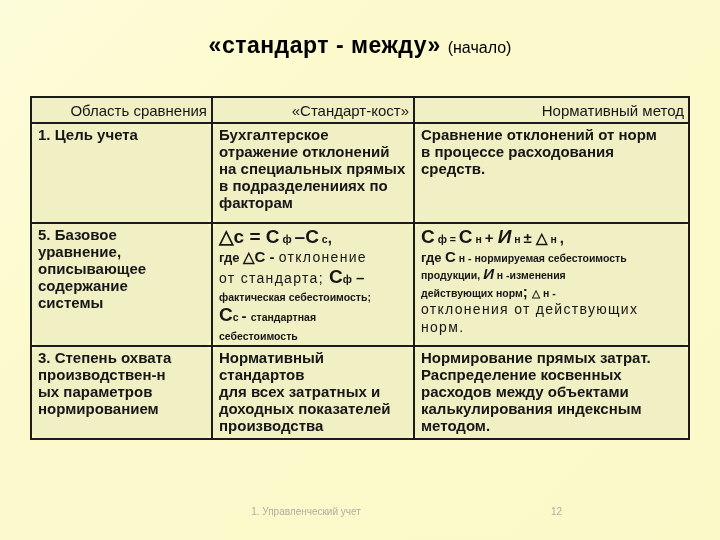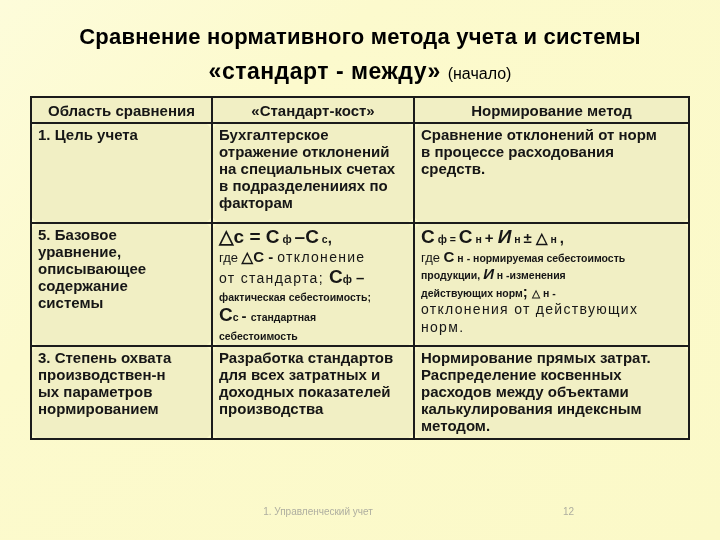--- a/index.html
+++ b/index.html
@@ -29,102 +29,101 @@
   }
   table.cmp th, table.cmp td{
     border:2px solid #1b1b1b;
     background:#f1efc4;
     color:#161616;
     vertical-align:top;
     padding:2px 6px;
     overflow:hidden;
   }
   table.cmp thead th{
-    font-weight:700;font-size:15px;text-align:center;vertical-align:middle;
-    height:22px;padding:1px 12px;
+    font-weight:400;font-size:15px;text-align:right;vertical-align:middle;
+    height:22px;padding:1px 4px;
   }
   table.cmp tbody td{
     font-weight:700;font-size:15px;line-height:1.14;border-radius:10px;
   }
   table.cmp tbody tr:nth-child(1) td{height:94px;}
   table.cmp tbody tr:nth-child(2) td{height:111px;}
   table.cmp tbody tr:nth-child(3) td{height:87px;}
   .cell-text{white-space:pre-line;}
   td.formula{line-height:1.05;padding-top:3px;margin-left:16px;}
   .f-lg{font-size:19px;font-weight:700;}
   .f-md{font-size:15px;font-weight:700;}
   .f-md-sp{font-size:14px;font-weight:400;letter-spacing:1.3px;}
   .f-sm{font-size:10.5px;font-weight:700;}
   .f-sub{font-size:10.5px;font-weight:700;}
-  .f-where{font-size:13px;font-weight:400;}
+  .f-where{font-size:13px;font-weight:700;}
   .f-i{font-style:italic;}
   .footer{
     position:absolute;top:506px;left:0;width:612px;height:16px;
-    font-size:10px;font-weight:400;padding-left:12px;
+    font-size:10px;font-weight:400;
   }
   .footer-label{
     display:block;width:100%;text-align:center;
   }
   .footer-page{
     position:absolute;right:50px;top:0;
   }
 </style>
 </head>
 <body>
 
 <div class="slide">
 
   <div class="title-block">
-    <div class="title-line1">Сравнение нормативного метода учета и системы</div>
     <div class="title-line2">
       <span>«стандарт - между»</span>
       <span class="title-note">(начало)</span>
     </div>
   </div>
 
   <table class="cmp">
     <colgroup>
       <col style="width:181px">
       <col style="width:202px">
       <col style="width:275px">
     </colgroup>
     <thead>
         <tr>
           <th>Область сравнения</th>
           <th>«Стандарт-кост»</th>
-          <th>Нормирование метод</th>
+          <th>Нормативный метод</th>
         </tr>
       </thead>
     <tbody>
         <tr>
           <td><span class="cell-text">1. Цель учета</span></td>
           <td><span class="cell-text">Бухгалтерское
 отражение отклонений
-на специальных счетах
+на специальных прямых
 в подразделенииях по
 факторам</span></td>
           <td><span class="cell-text">Сравнение отклонений от норм
 в процессе расходования
 средств.</span></td>
         </tr>
         <tr>
           <td><span class="cell-text">5. Базовое
 уравнение,
 описывающее
 содержание
 системы</span></td>
           <td class="formula"><span class="f-lg">△с</span><span class="f-lg"> = </span><span class="f-lg">С</span><span class="f-sub"> ф </span><span class="f-lg">–</span><span class="f-lg">С</span><span class="f-sub"> с</span><span class="f-md">,</span><br><span class="f-where">где </span><span class="f-md"> △С </span><span class="f-md"> - </span><span class="f-md-sp">отклонение</span><br><span class="f-md-sp">от стандарта; </span><span class="f-lg">С</span><span class="f-sub">ф</span><span class="f-md"> –</span><br><span class="f-sm">фактическая себестоимость;</span><br><span class="f-lg">С</span><span class="f-sub">с </span><span class="f-md">- </span><span class="f-sm">стандартная</span><br><span class="f-sm">себестоимость</span></td>
           <td class="formula"><span class="f-lg">С</span><span class="f-sub"> ф </span><span class="f-sm">= </span><span class="f-lg">С</span><span class="f-sub"> н </span><span class="f-md">+ </span><span class="f-lg f-i">И</span><span class="f-sub"> н </span><span class="f-md">± </span><span class="f-md">△</span><span class="f-sub"> н </span><span class="f-md">,</span><br><span class="f-where">где </span><span class="f-md">С</span><span class="f-sub"> н </span><span class="f-sm">- нормируемая себестоимость</span><br><span class="f-sm">продукции, </span><span class="f-md f-i">И</span><span class="f-sub"> н </span><span class="f-sm">-изменения</span><br><span class="f-sm">действующих норм</span><span class="f-md">; </span><span class="f-sm">△ </span><span class="f-sub">н </span><span class="f-sm"> - </span><br><span class="f-md-sp">отклонения от действующих</span><br><span class="f-md-sp">норм.</span></td>
         </tr>
         <tr>
           <td><span class="cell-text">3. Степень охвата
 производствен-н
 ых параметров
 нормированием</span></td>
-          <td><span class="cell-text">Разработка стандартов
+          <td><span class="cell-text">Нормативный стандартов
 для всех затратных и
 доходных показателей
 производства</span></td>
           <td><span class="cell-text">Нормирование прямых затрат.
 Распределение косвенных
 расходов между объектами
 калькулирования индексным
 методом.</span></td>
         </tr>
       </tbody>

